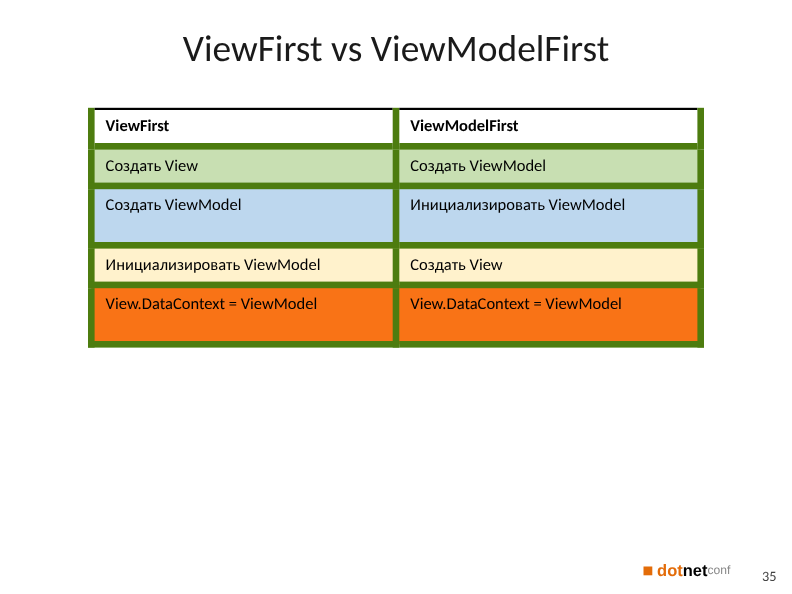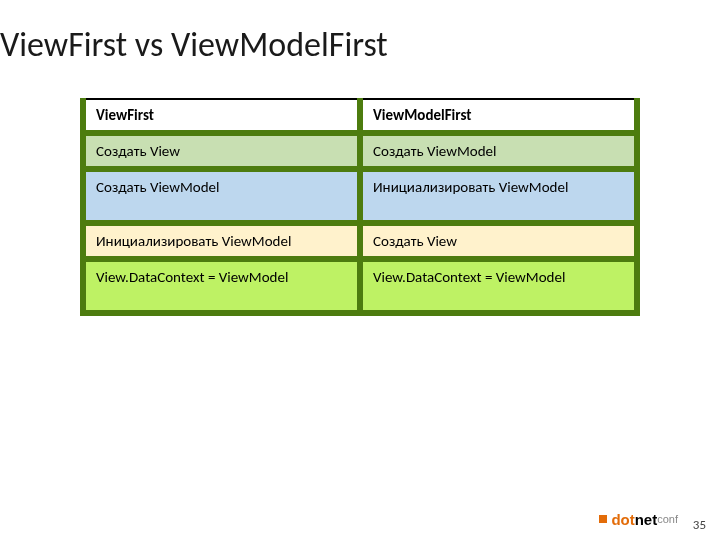--- a/index.html
+++ b/index.html
@@ -7,21 +7,21 @@
     width: 720px;
     height: 540px;
     background: #fff;
     font-family: "Segoe UI", "Calibri", Arial, sans-serif;
     color: #000;
     position: relative;
   }
   .slide-title {
     font-size: 34px;
     font-weight: 400;
-    text-align: left;
+    text-align: center;
     padding-top: 24px;
     padding-bottom: 18px;
     color: #1a1a1a;
   }
   table.cmp {
     border-collapse: collapse;
     margin: 15px auto;
     width: 560px;
     font-size: 15px;
     color: #000;
@@ -35,29 +35,29 @@
   }
   table.cmp th {
     background: #fff;
     font-weight: 700;
     border-top: 2px solid #000;
     border-bottom: 1px solid #000;
   }
   .row-green td  { background: #c8dfb2; }
   .row-blue td   { background: #bdd7ee; }
   .row-yellow td { background: #fff2cc; }
-  .row-orange td { background: #bef264; }
+  .row-orange td { background: #f97316; }
   .tall { height: 54px; }
   .footer {
     position: absolute;
     bottom: 8px;
     right: 14px;
     display: flex;
     align-items: center;
-    gap: 10px;
+    gap: 24px;
     font-size: 13px;
     color: #444;
   }
   .logo {
     display: inline-flex;
     align-items: center;
     font-family: "Segoe UI", Arial, sans-serif;
   }
   .logo .sq {
     display: inline-block;

